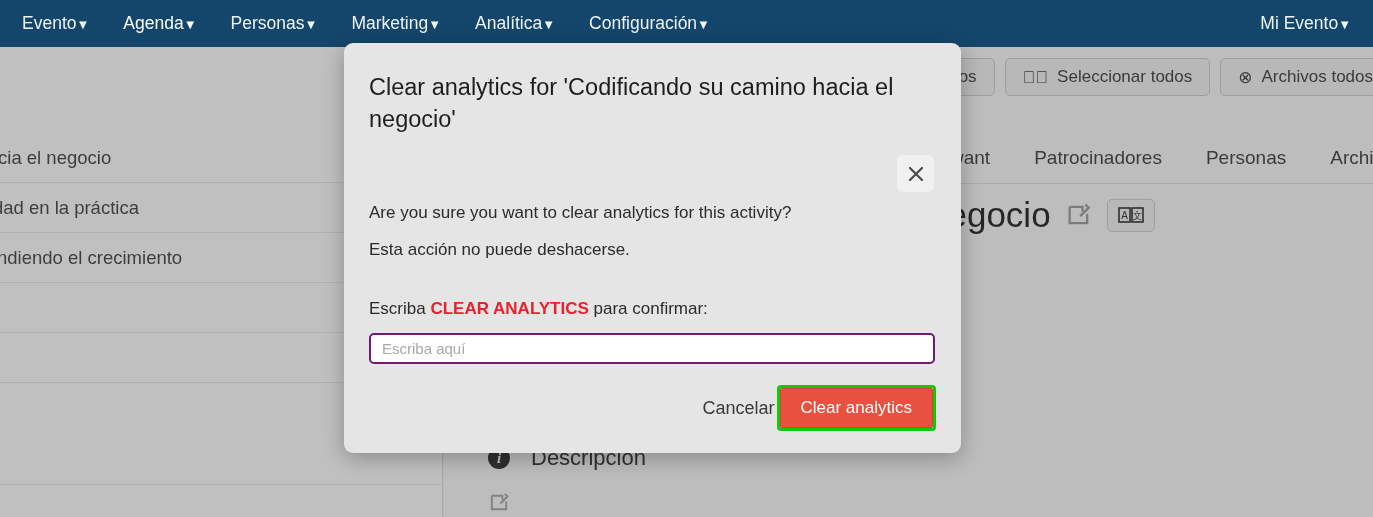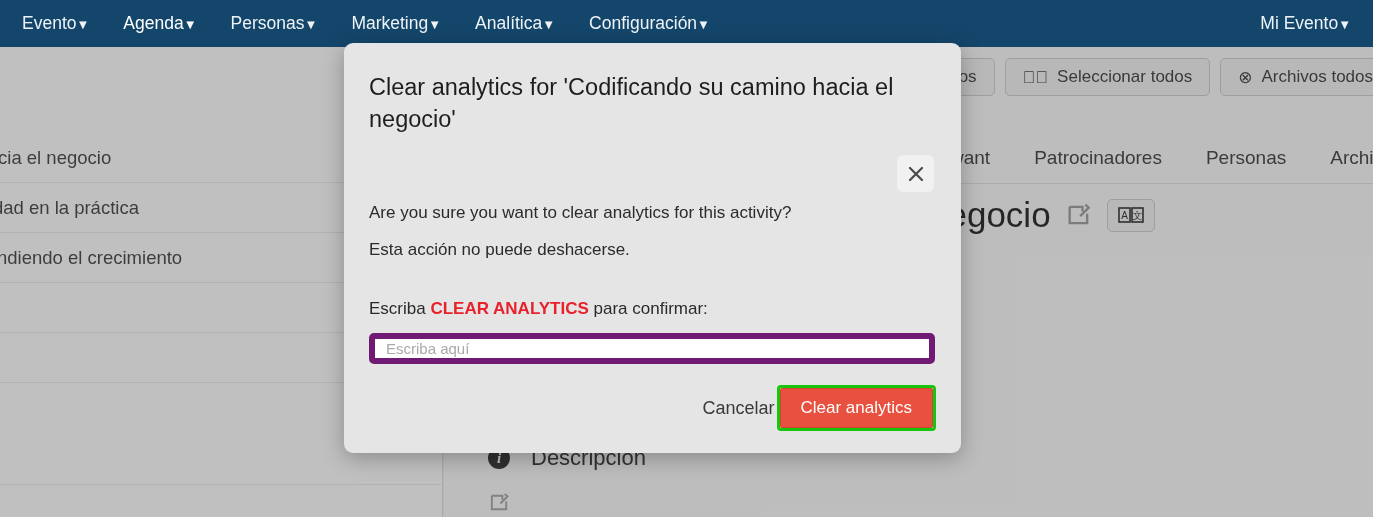--- a/index.html
+++ b/index.html
@@ -164,21 +164,21 @@
     display: flex; align-items: center; justify-content: center;
     cursor: pointer;
   }
   .modal-close svg { display: block; }
   .modal-body { position: absolute; left: 25px; top: 160px; width: 566px; }
   .body-line { font-size: 17px; color: #2b2b2b; margin-bottom: 17px; }
   .confirm-line { font-size: 17px; color: #2b2b2b; margin-top: 39px; margin-bottom: 14px; }
   .confirm-kw { color: #e8212b; font-weight: bold; }
   .confirm-input {
     width: 566px; height: 31px;
-    border: 6px solid #701a75; border-radius: 5px;
+    border: 2px solid #701a75; border-radius: 5px;
     padding: 0 11px; font-size: 15px; color: #333;
     font-family: "Liberation Sans", sans-serif;
     outline: none; background: #fff;
   }
   .confirm-input::placeholder { color: #a9a9a9; }
   .modal-actions {
     position: absolute; right: 25px; bottom: 22px;
     display: flex; align-items: center; 
   }
   .btn-cancel {

